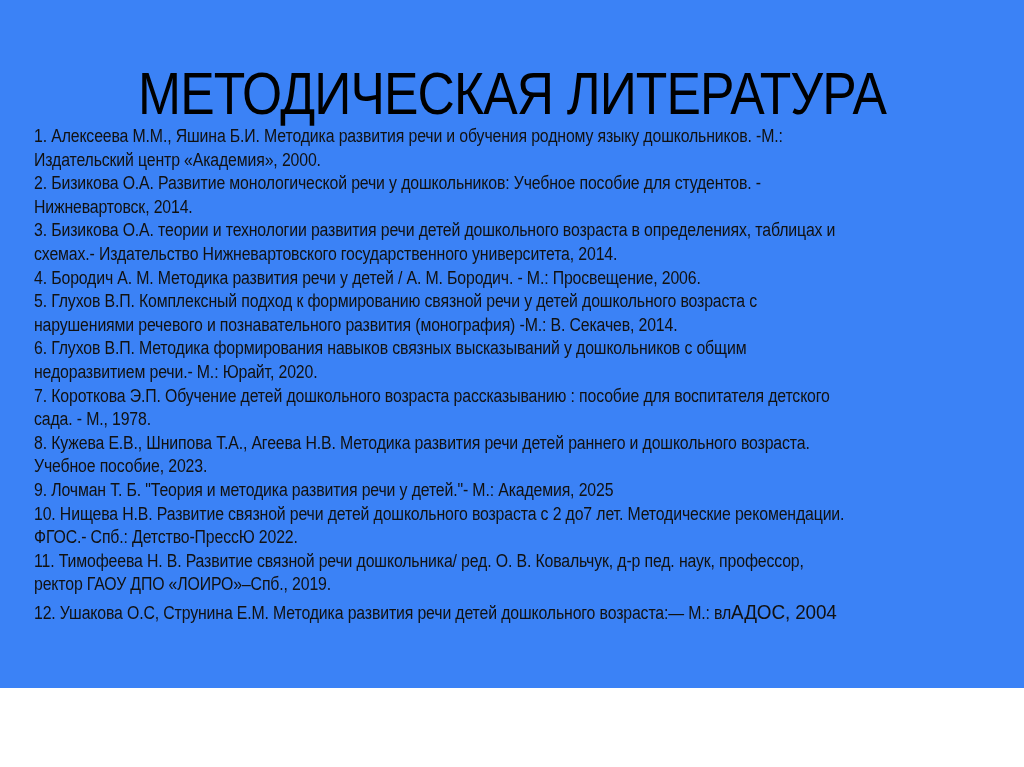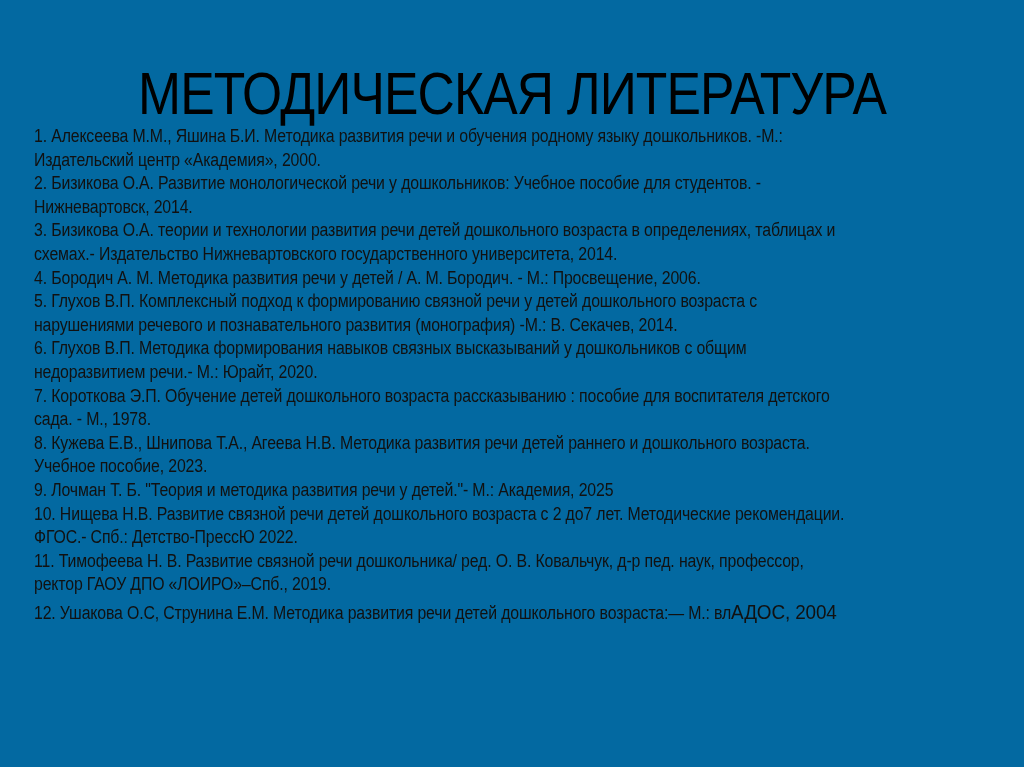--- a/index.html
+++ b/index.html
@@ -12,22 +12,22 @@
       height: 767px;
       position: relative;
       overflow: hidden;
       font-family: "Liberation Sans", "DejaVu Sans", sans-serif;
       color: #111111;
     }
     .slide {
       position: absolute;
       left: 0; top: 0;
       width: 1024px;
-      height: 767px;
-      background: #0369a1;
+      height: 688px;
+      background: #3b82f6;
     }
     .title {
       position: absolute;
       left: 0;
       top: 60px;
       width: 1024px;
       text-align: center;
       font-family: "Liberation Sans", sans-serif;
       font-size: 60px;
       line-height: 68px;

